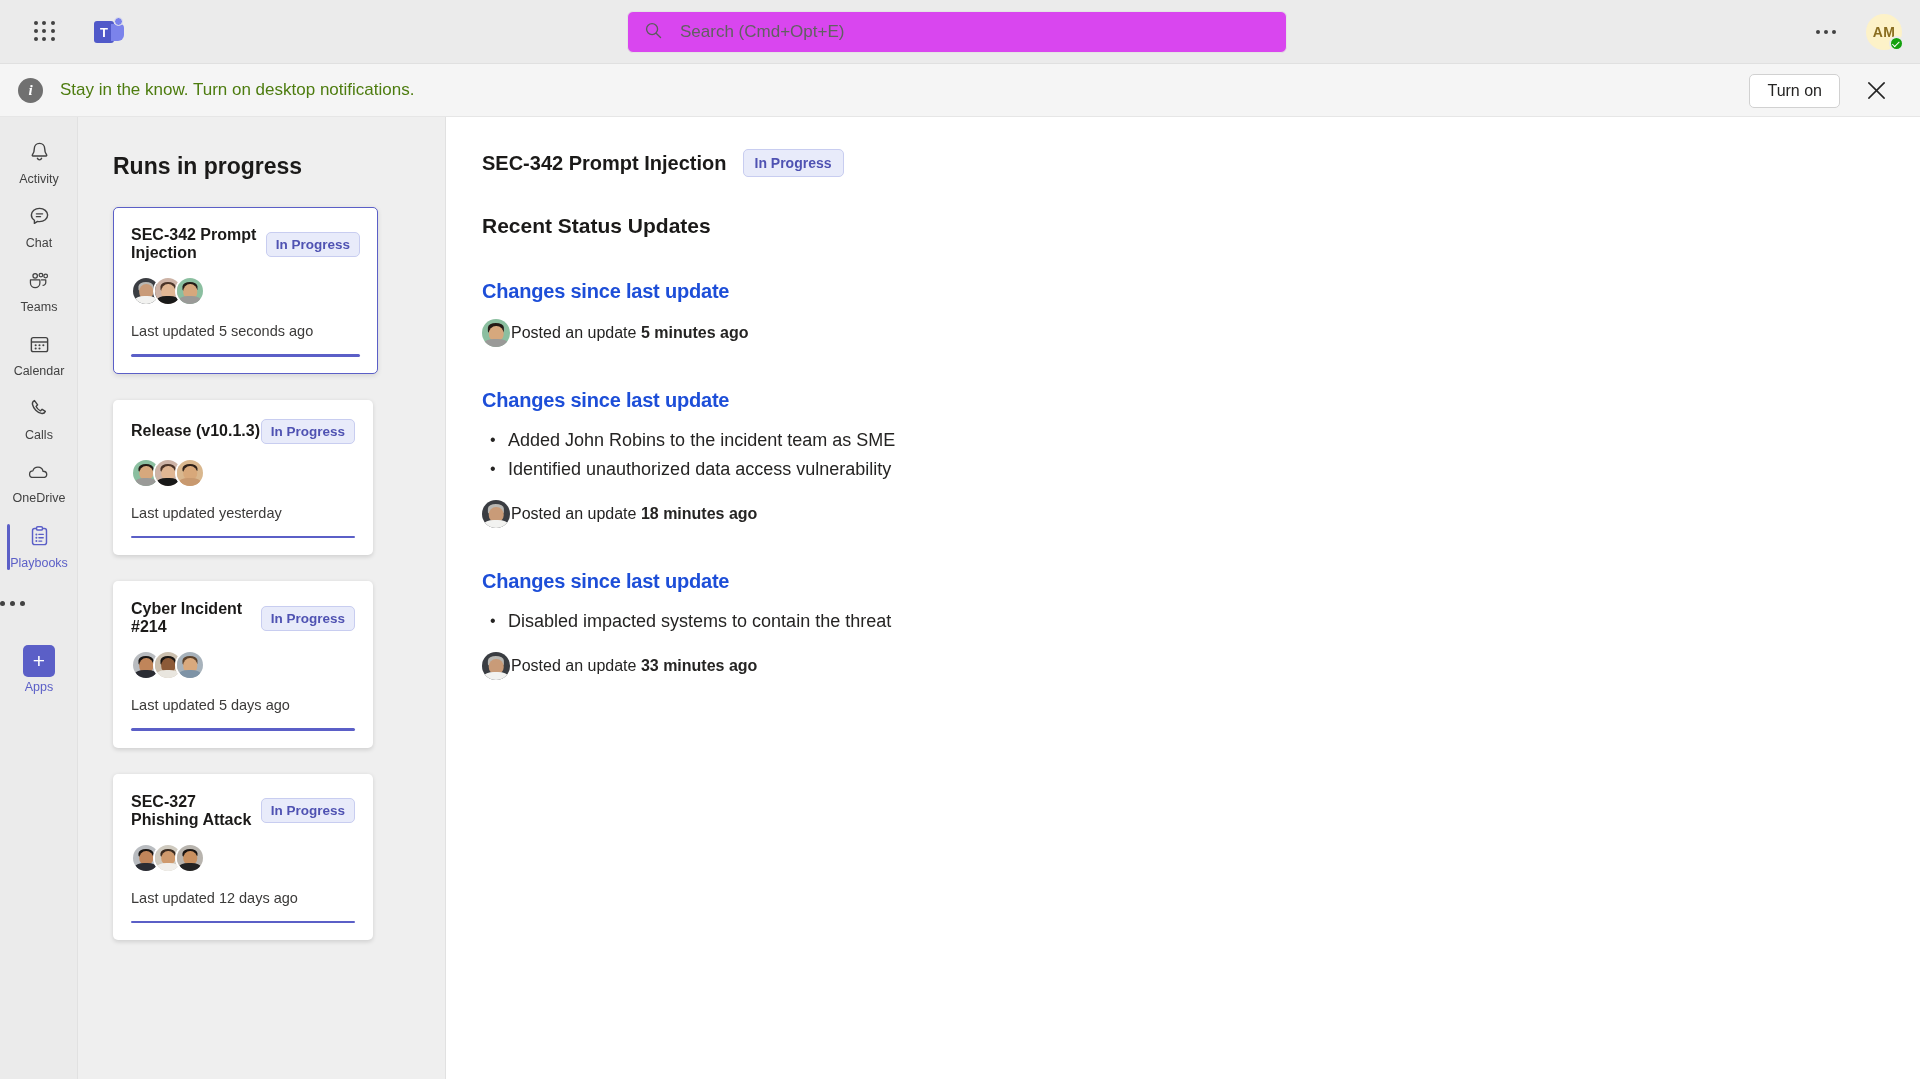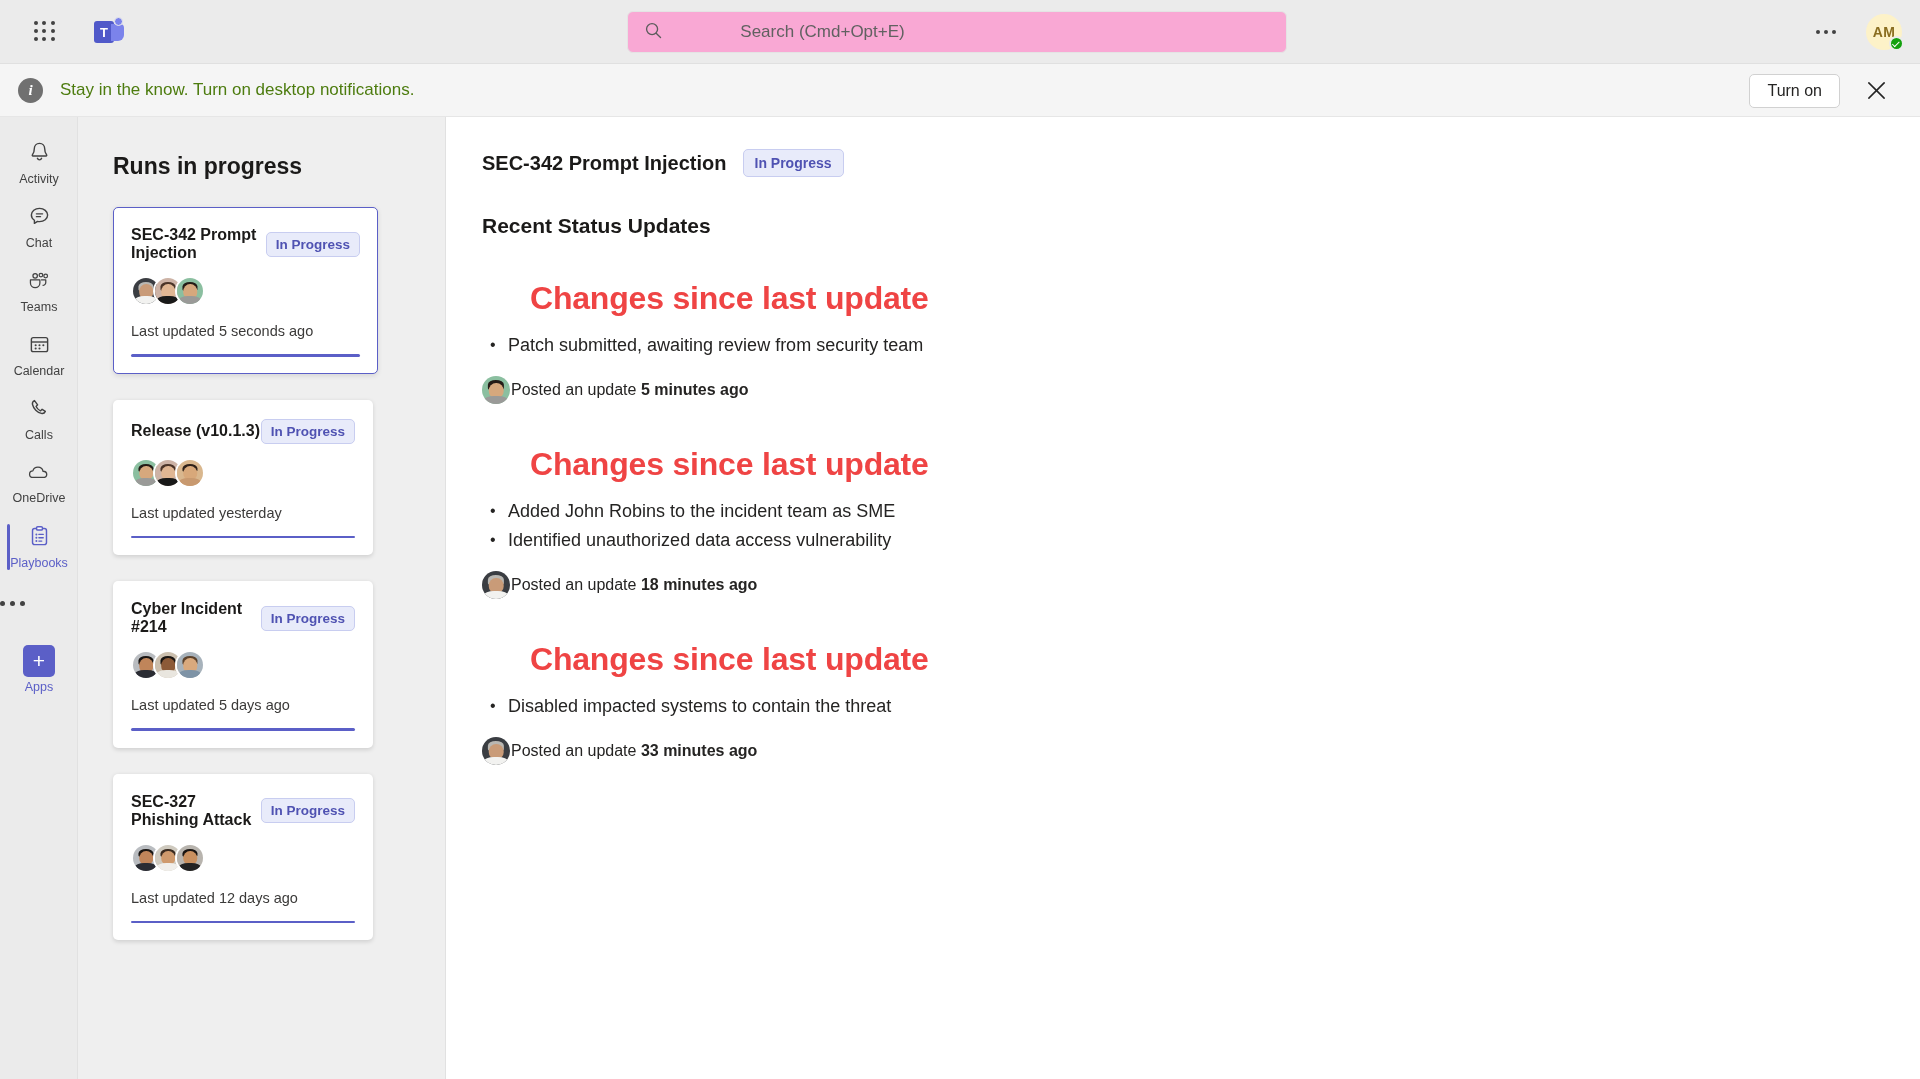--- a/index.html
+++ b/index.html
@@ -67,27 +67,26 @@
     border: 1.5px solid #ebebeb;
   }
 
   .searchwrap {
     position: absolute;
     left: 627px; top: 11px;
     width: 660px; height: 42px;
   }
   .searchbox {
     width: 100%; height: 100%;
-    background: #f9a8d4;
+    background: #d946ef;
     border: 1px solid #e4e4e4;
     border-radius: 6px;
     display: flex; align-items: center;
     padding-left: 16px;
     cursor: text;
-    justify-content: space-between;
   }
   .searchbox svg { flex: 0 0 auto; }
   .searchbox input {
     border: none; background: transparent; outline: none;
     font-family: "Liberation Sans", sans-serif;
     font-size: 17px; color: #3b3b3b;
     margin-left: 17px; width: 85%;
   }
   .searchbox input::placeholder { color: #616161; opacity: 1; }
 
@@ -283,23 +282,22 @@
     color: #4f52b2; font-size: 14px; font-weight: bold;
     border-radius: 5px; padding: 5px 11px;
   }
   .section-h {
     font-size: 21px; font-weight: bold; color: #1b1a19;
     margin-top: 37px;
   }
   .update-block { margin-top: 42px; }
   .update-block:first-of-type { margin-top: 50px; }
   .ub-title {
-    font-size: 32px; font-weight: bold; color: #ef4444;
+    font-size: 20px; font-weight: bold; color: #1d4ed8;
     letter-spacing: -.2px;
-    margin-left: 48px;
   }
   .ub-list { list-style: none; margin-top: 14px; }
   .ub-list li {
     font-size: 18px; color: #252423;
     line-height: 29px;
     padding-left: 26px; position: relative;
   }
   .ub-list li::before {
     content: "•";
     position: absolute; left: 8px; top: -1px;
@@ -642,23 +640,20 @@
   <div class="main">
     <div class="main-head">
       <span class="main-title">SEC-342 Prompt Injection</span>
       <span class="main-badge">In Progress</span>
     </div>
 
     <div class="section-h">Recent Status Updates</div>
 
     <div class="update-block">
       <div class="ub-title">Changes since last update</div>
-      <ul class="ub-list">
-        <li>Patch submitted, awaiting review from security team</li>
-      </ul>
       <div class="ub-foot">
         <div class="face">
             <div class="av">
               <div class="bg" style="background:#8bbfa0"></div>
               <div class="hair" style="background:#241b16"></div>
               <div class="head" style="background:#d6a87d"></div>
               <div class="body" style="background:#9a9a98"></div>
             </div>
           </div>
         <div class="ub-foot-text"><span>Posted an update </span><b>5 minutes ago</b></div>

